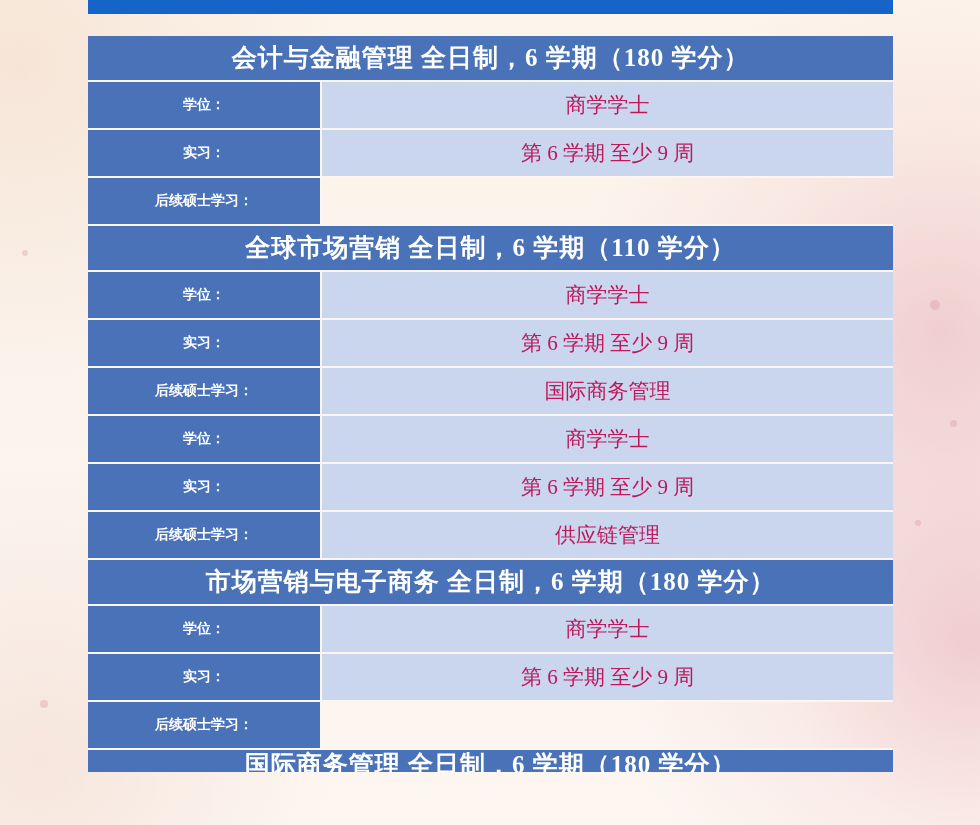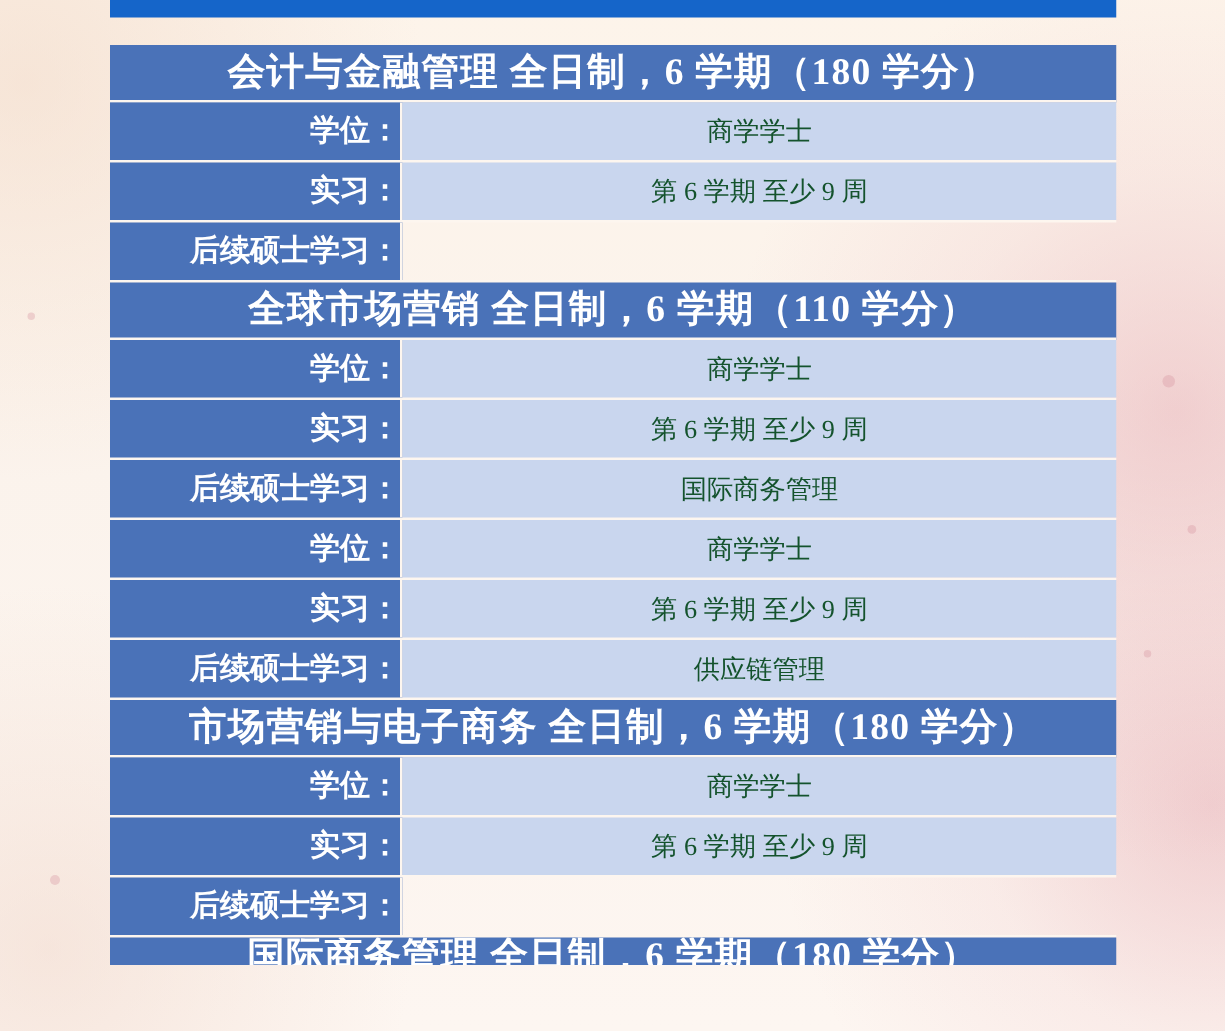--- a/index.html
+++ b/index.html
@@ -49,51 +49,51 @@
     top: 36px;
     width: 805px;
   }
   .prog-block {
     margin-bottom: 0;
   }
   .prog-title {
     background: #4a72b8;
     color: #ffffff;
     text-align: center;
-    font-size: 30px;
+    font-size: 25px;
     font-weight: bold;
     letter-spacing: 1px;
     height: 44px;
     line-height: 44px;
     border-bottom: 2px solid #fdf6ef;
     white-space: nowrap;
     overflow: hidden;
   }
   .prog-row {
     display: flex;
     height: 46px;
     border-bottom: 2px solid #fdf6ef;
   }
   .cell-label {
     width: 232px;
     background: #4a72b8;
     color: #ffffff;
-    font-size: 24px;
+    font-size: 14px;
     font-weight: bold;
-    text-align: right;
+    text-align: center;
     line-height: 46px;
     border-right: 2px solid #fdf6ef;
     flex: none;
     white-space: nowrap;
     overflow: hidden;
   }
   .cell-value {
     flex: 1 1 auto;
     background: #c9d6ee;
-    color: #14532d;
+    color: #be185d;
     font-size: 21px;
     text-align: center;
     line-height: 46px;
     white-space: nowrap;
     overflow: hidden;
   }
   
   .prog-title.clipped {
     height: 22px;
     line-height: 30px;

